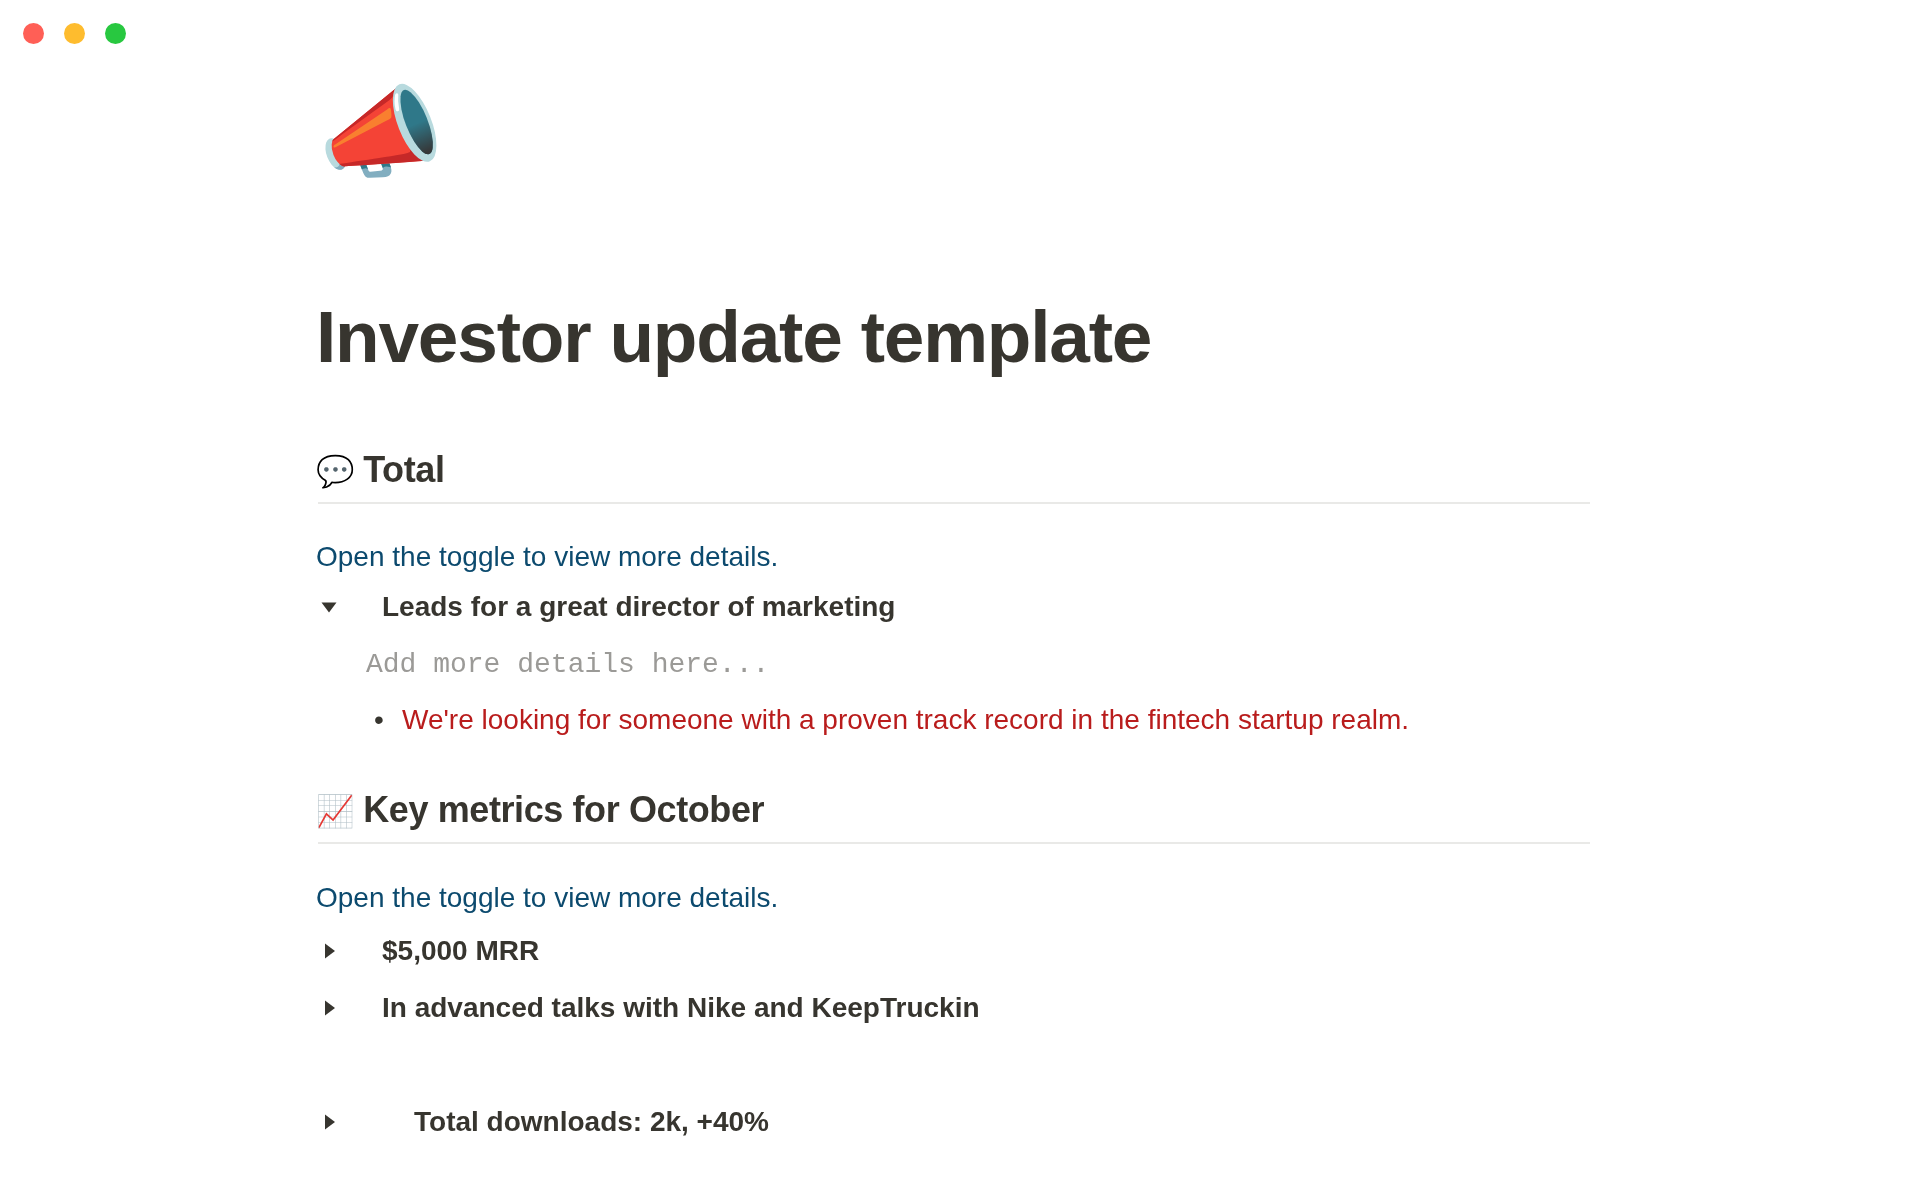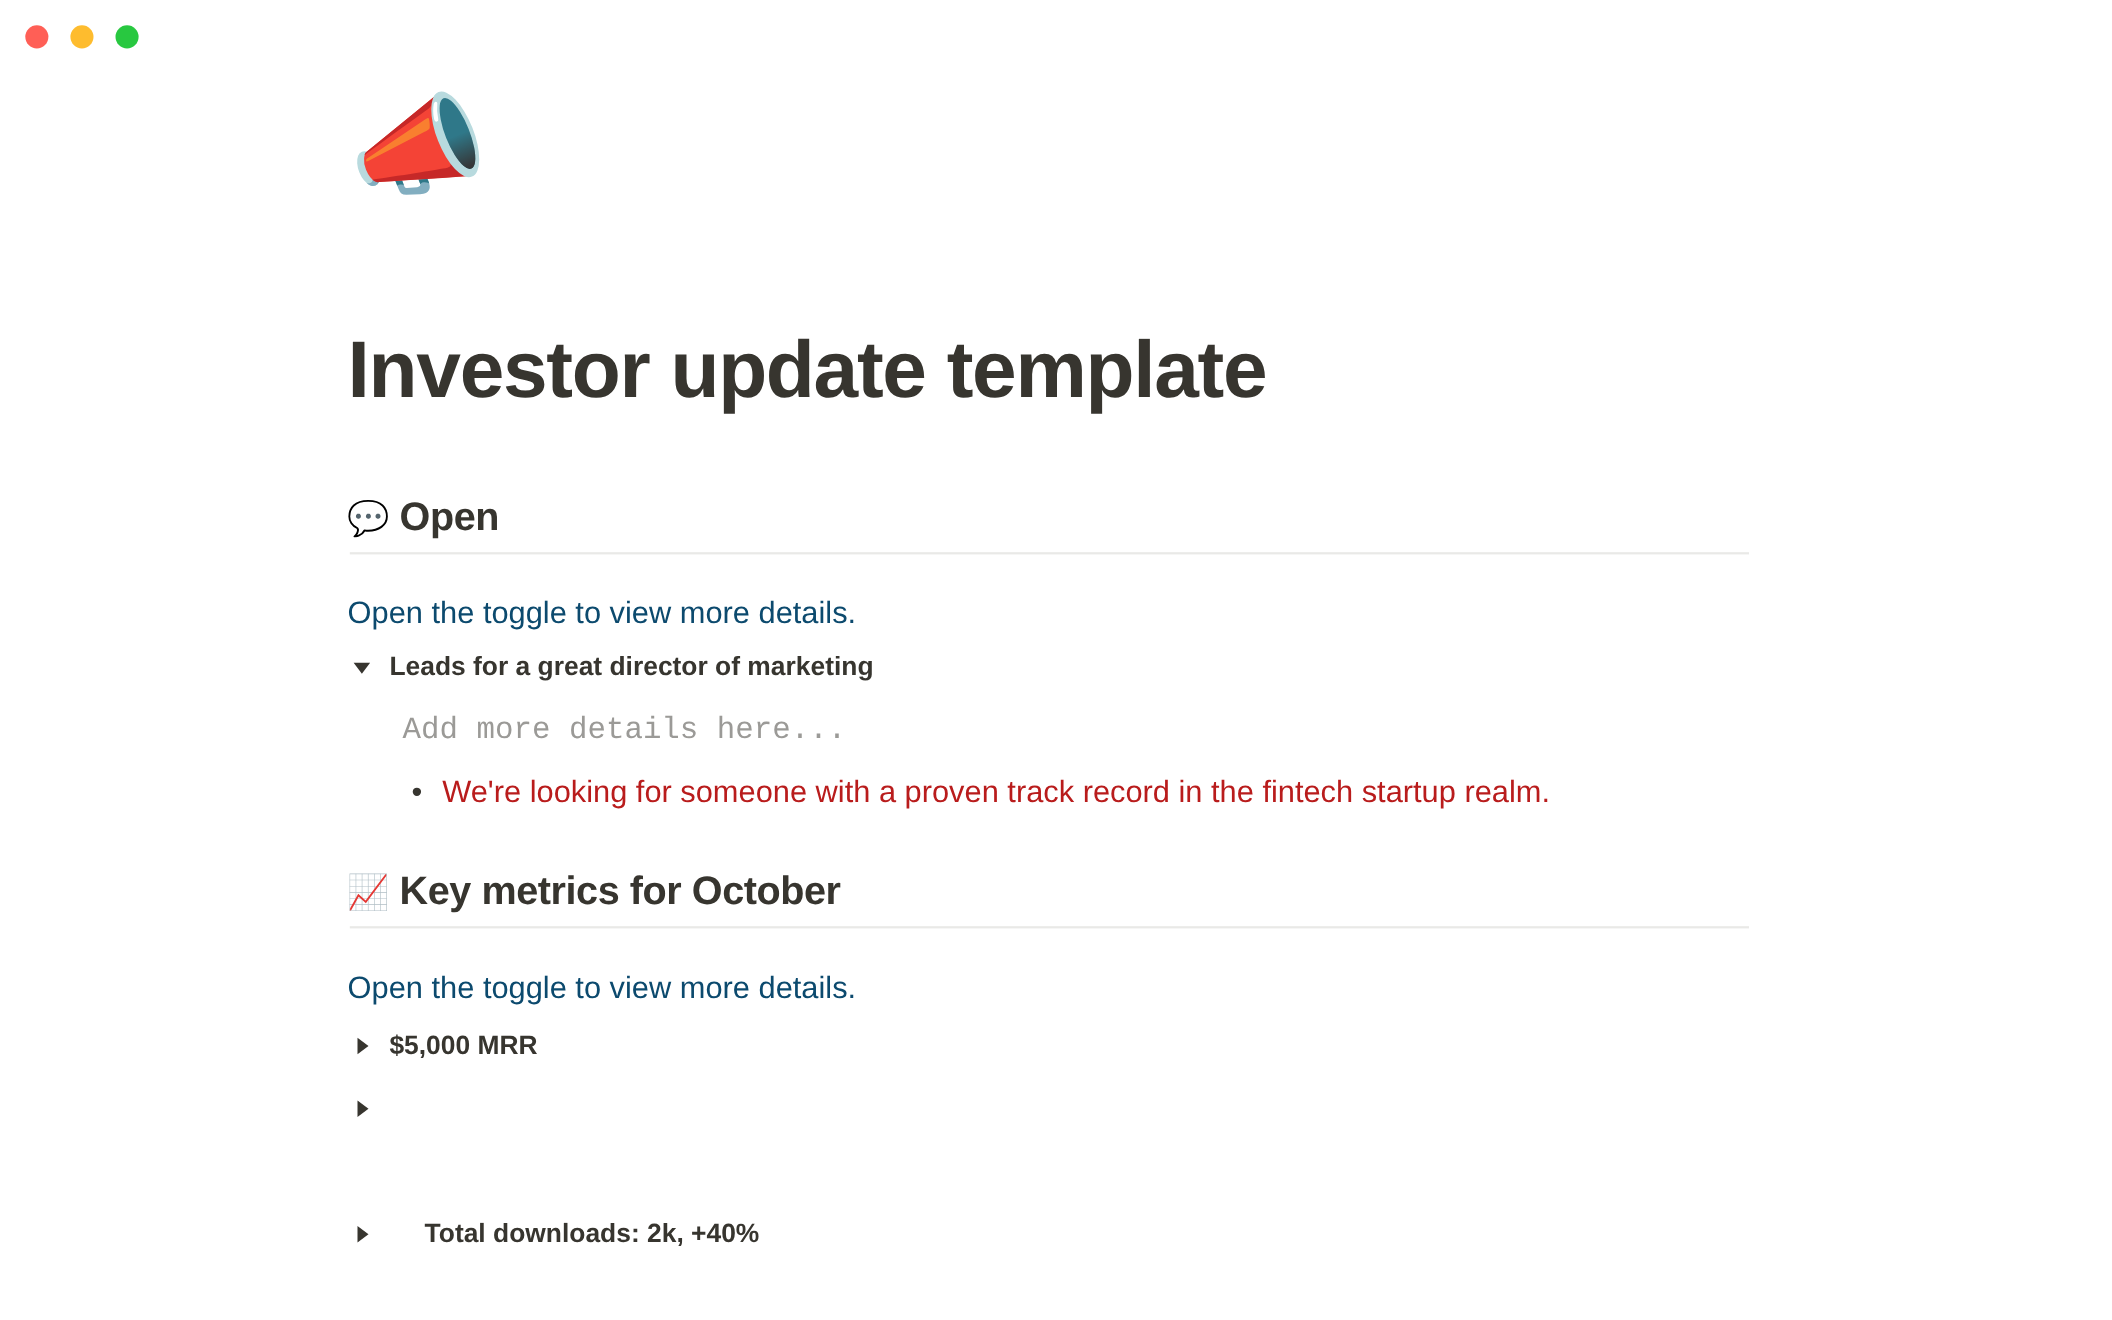--- a/index.html
+++ b/index.html
@@ -130,26 +130,26 @@
     align-items: center;
     justify-content: flex-start;
     color: #37352f;
     font-size: 21px;
     line-height: 1;
     cursor: pointer;
     user-select: none;
   }
   .toggle-arrow svg { display: block; }
   .toggle-label {
-    font-size: 24px;
+    font-size: 28px;
     line-height: 1.4;
     font-weight: 700;
     color: #37352f;
     white-space: nowrap;
-    margin-left: 6px;
+    margin-left: 34px;
   }
 
   
   .nested-text {
     position: absolute;
     left: 366px;
     font-size: 28px;
     line-height: 1.5;
     color: #9b9a97;
     white-space: nowrap;
@@ -188,21 +188,21 @@
       <span class="light light-max"></span>
     </div>
   </div>
 
   <div class="page-emoji">📣</div>
 
   <h1 class="page-title">Investor update template</h1>
 
   <h2 class="section-heading heading-asks">
     <span class="h-emoji">💬</span>
-    <span>Open</span>
+    <span>Total</span>
   </h2>
   <div class="divider divider-asks"></div>
 
   <div class="hint-text hint-asks">Open the toggle to view more details.</div>
 
   <div class="toggle-row" style="top:586px;">
     <span class="toggle-arrow">
       <svg width="22" height="22" viewBox="0 0 22 22" aria-hidden="true">
         <polygon points="3.5,6.5 18.5,6.5 11,16.5" fill="#37352f"></polygon>
       </svg>
@@ -233,20 +233,21 @@
     </span>
     <span class="toggle-label">$5,000 MRR</span>
   </div>
 
   <div class="toggle-row" style="top:987px;">
     <span class="toggle-arrow">
       <svg width="22" height="22" viewBox="0 0 22 22" aria-hidden="true">
         <polygon points="7,3.5 7,18.5 17,11" fill="#37352f"></polygon>
       </svg>
     </span>
+    <span class="toggle-label">In advanced talks with Nike and KeepTruckin</span>
   </div>
 
 
   <div class="toggle-row" style="top:1101px;gap:32px;">
     <span class="toggle-arrow">
       <svg width="22" height="22" viewBox="0 0 22 22" aria-hidden="true">
         <polygon points="7,3.5 7,18.5 17,11" fill="#37352f"></polygon>
       </svg>
     </span>
     <span class="toggle-label">Total downloads: 2k, +40%</span>

